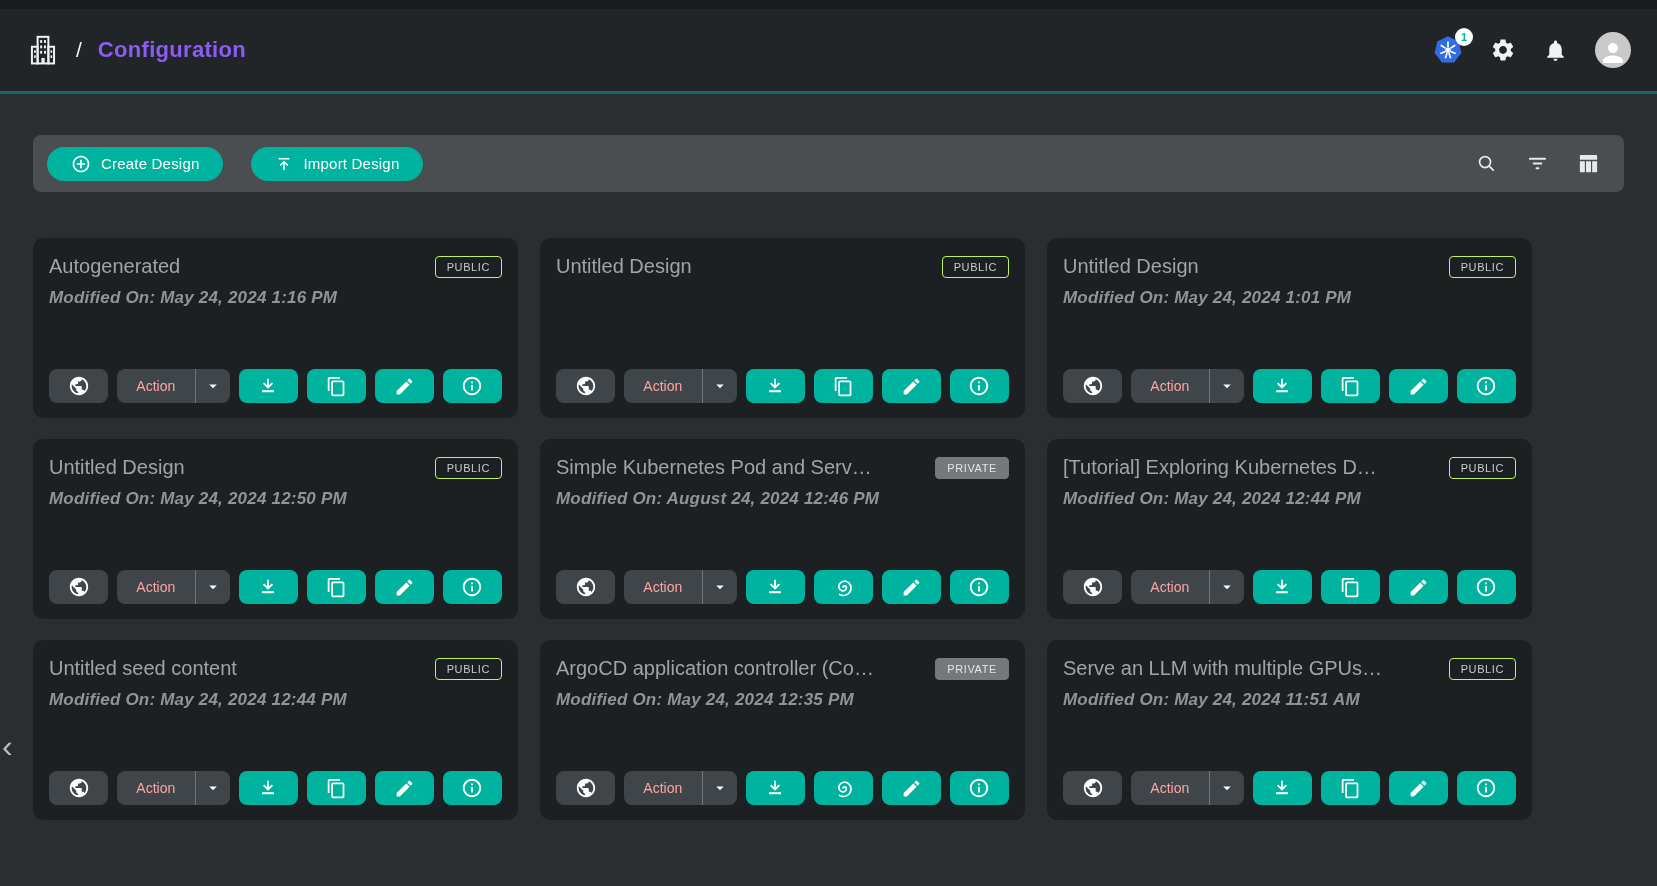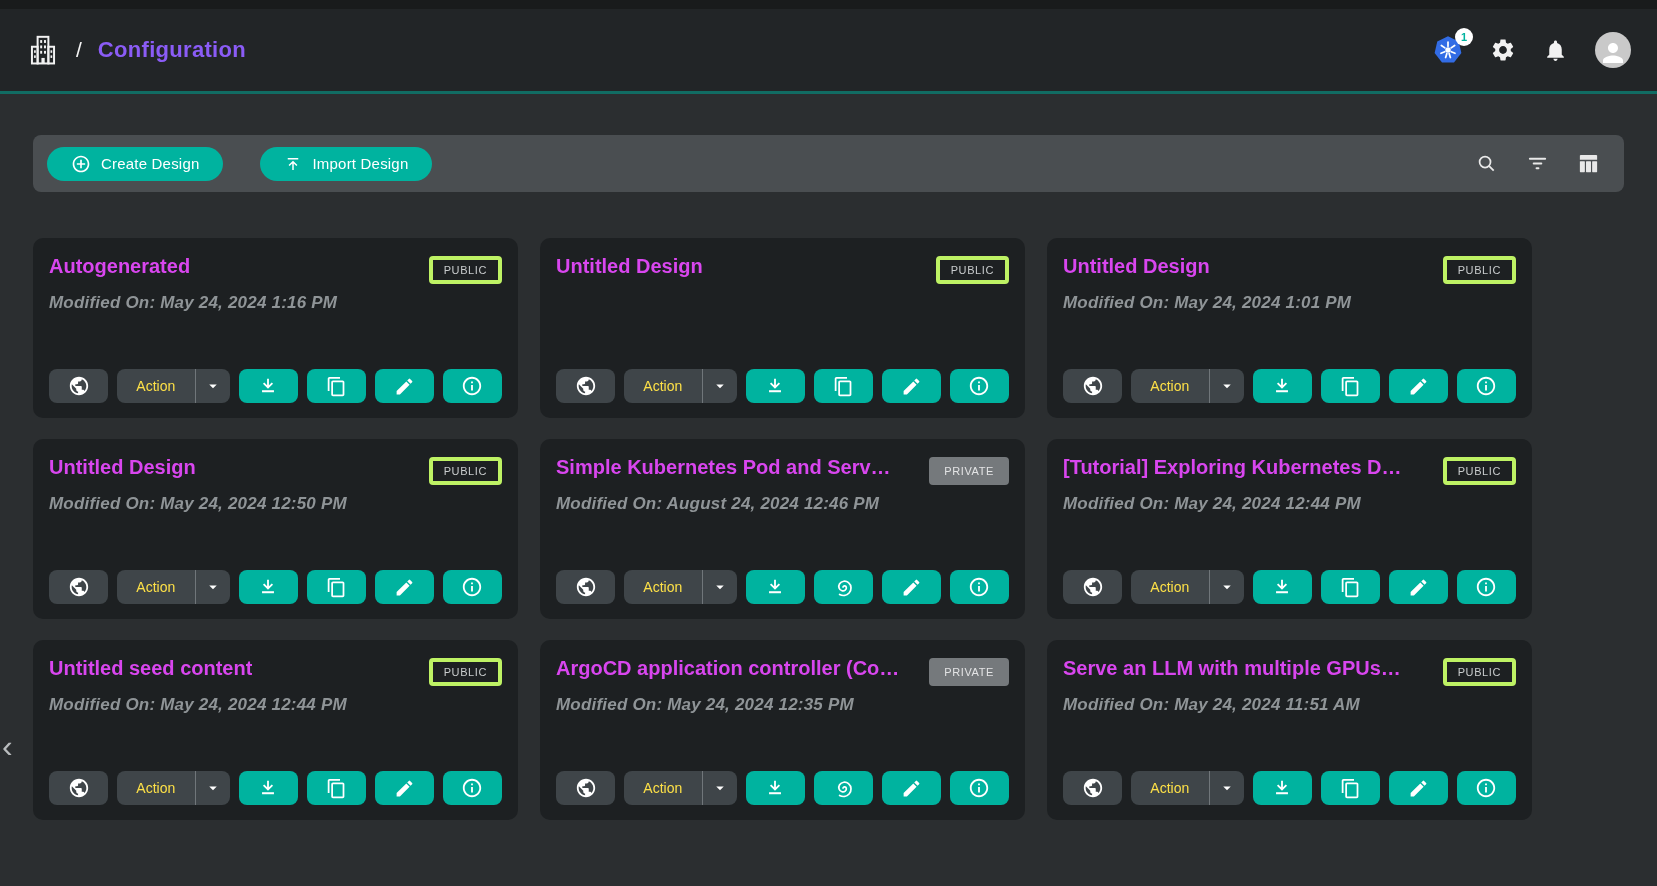--- a/index.html
+++ b/index.html
@@ -27,62 +27,62 @@
     background:#ffffff;color:#00b39f;font-size:11px;font-weight:bold;
     display:flex;align-items:center;justify-content:center;
   }
   .avatar{
     width:36px;height:36px;border-radius:50%;background:#c9c9c9;
     display:flex;align-items:center;justify-content:center;cursor:pointer;
   }
   
   .toolbar{
     margin:41px 33px 0;height:57px;background:#4a4e51;border-radius:8px;
-    display:flex;align-items:center;padding:0 14px;gap:37px;box-sizing:border-box;
+    display:flex;align-items:center;padding:0 14px;gap:28px;box-sizing:border-box;
   }
   .tb-btn{
     height:34px;border:none;border-radius:17px;background:#00b39f;color:#fff;
     font-size:15px;font-family:inherit;display:flex;align-items:center;gap:10px;
     padding:0 24px;cursor:pointer;letter-spacing:.2px;
   }
   .tb-icons{margin-left:auto;display:flex;align-items:center;gap:28px;padding-right:10px}
   .tb-icon{color:#e9e9e9;cursor:pointer;display:flex}
   
   .grid{
     margin:46px 33px 0;display:grid;grid-template-columns:repeat(3,485px);
     grid-auto-rows:180px;gap:21px 22px;
   }
   .card{
     background:#1d2022;border-radius:10px;padding:16px 16px 15px;
     box-sizing:border-box;display:flex;flex-direction:column;
   }
   .card-head{display:flex;justify-content:space-between;align-items:flex-start;gap:10px}
   .card-title{
-    color:#d946ef;font-size:20px;font-weight:700;line-height:1.25;
+    color:#a3a3a3;font-size:20px;font-weight:400;line-height:1.25;
     white-space:nowrap;overflow:hidden;
   }
   .badge{
-    flex:none;border:4px solid #bef264;color:#c9cccd;border-radius:4px;
+    flex:none;border:1px solid #bef264;color:#c9cccd;border-radius:4px;
     font-size:11px;letter-spacing:.6px;padding:4px 11px;margin-top:2px;
   }
   .badge[data-variant="PRIVATE"]{background:#75797c;border-color:#75797c;color:#e3e4e5}
   .modified{
     color:#8f9497;font-size:17px;font-style:italic;font-weight:bold;
     margin-top:9px;letter-spacing:.2px;
   }
   .card-actions{margin-top:auto;display:flex;align-items:center;gap:9px}
   .btn{
     height:34px;border:none;border-radius:8px;display:flex;align-items:center;
     justify-content:center;cursor:pointer;color:#fff;font-family:inherit;padding:0;
   }
   .btn-dark{background:#3f4549}
   .btn-teal{background:#00b39f;width:61px}
   .btn-globe{width:61px}
   .btn-action{width:116px;justify-content:stretch}
-  .action-label{flex:1;text-align:center;font-size:14px;color:#fde047}
+  .action-label{flex:1;text-align:center;font-size:14px;color:#fca5a5}
   .action-divider{width:1px;align-self:stretch;background:#70767a}
   .action-caret{width:34px;display:flex;align-items:center;justify-content:center}
   
   .page-chevron{
     position:absolute;left:2px;top:730px;color:#b9bcbe;font-size:32px;
     line-height:32px;cursor:pointer;user-select:none;
   }
 </style>
 </head>
 <body>

